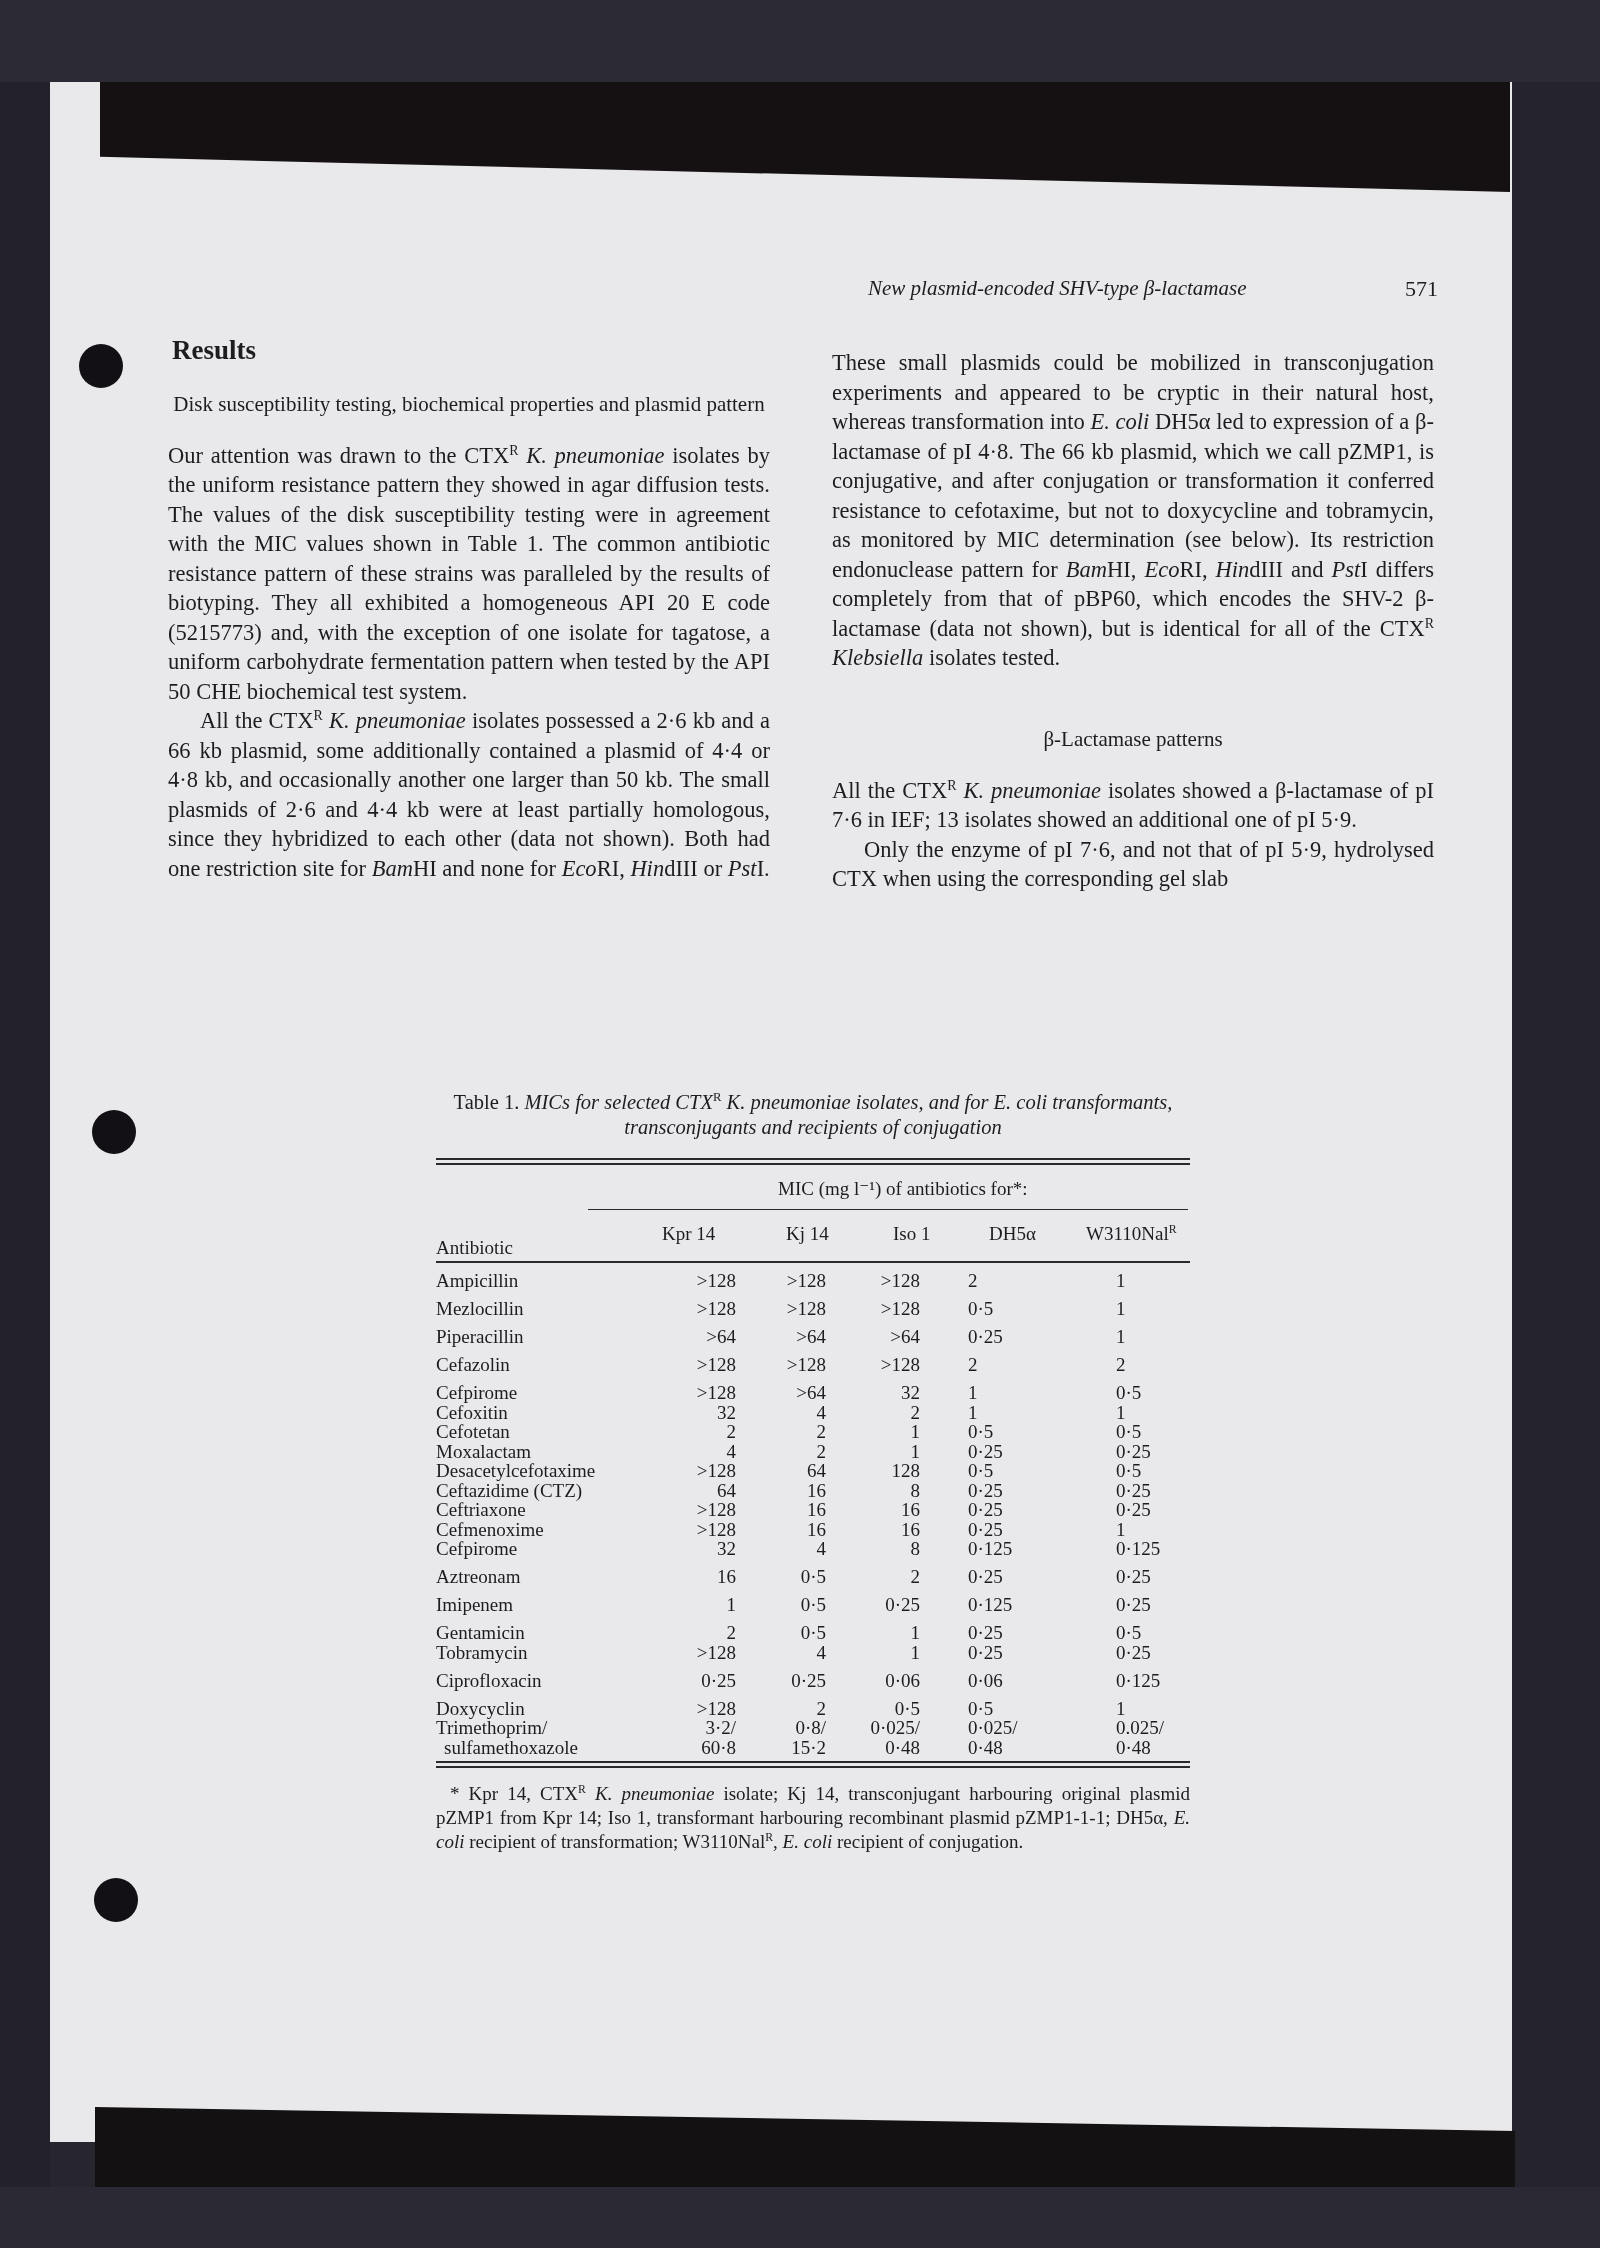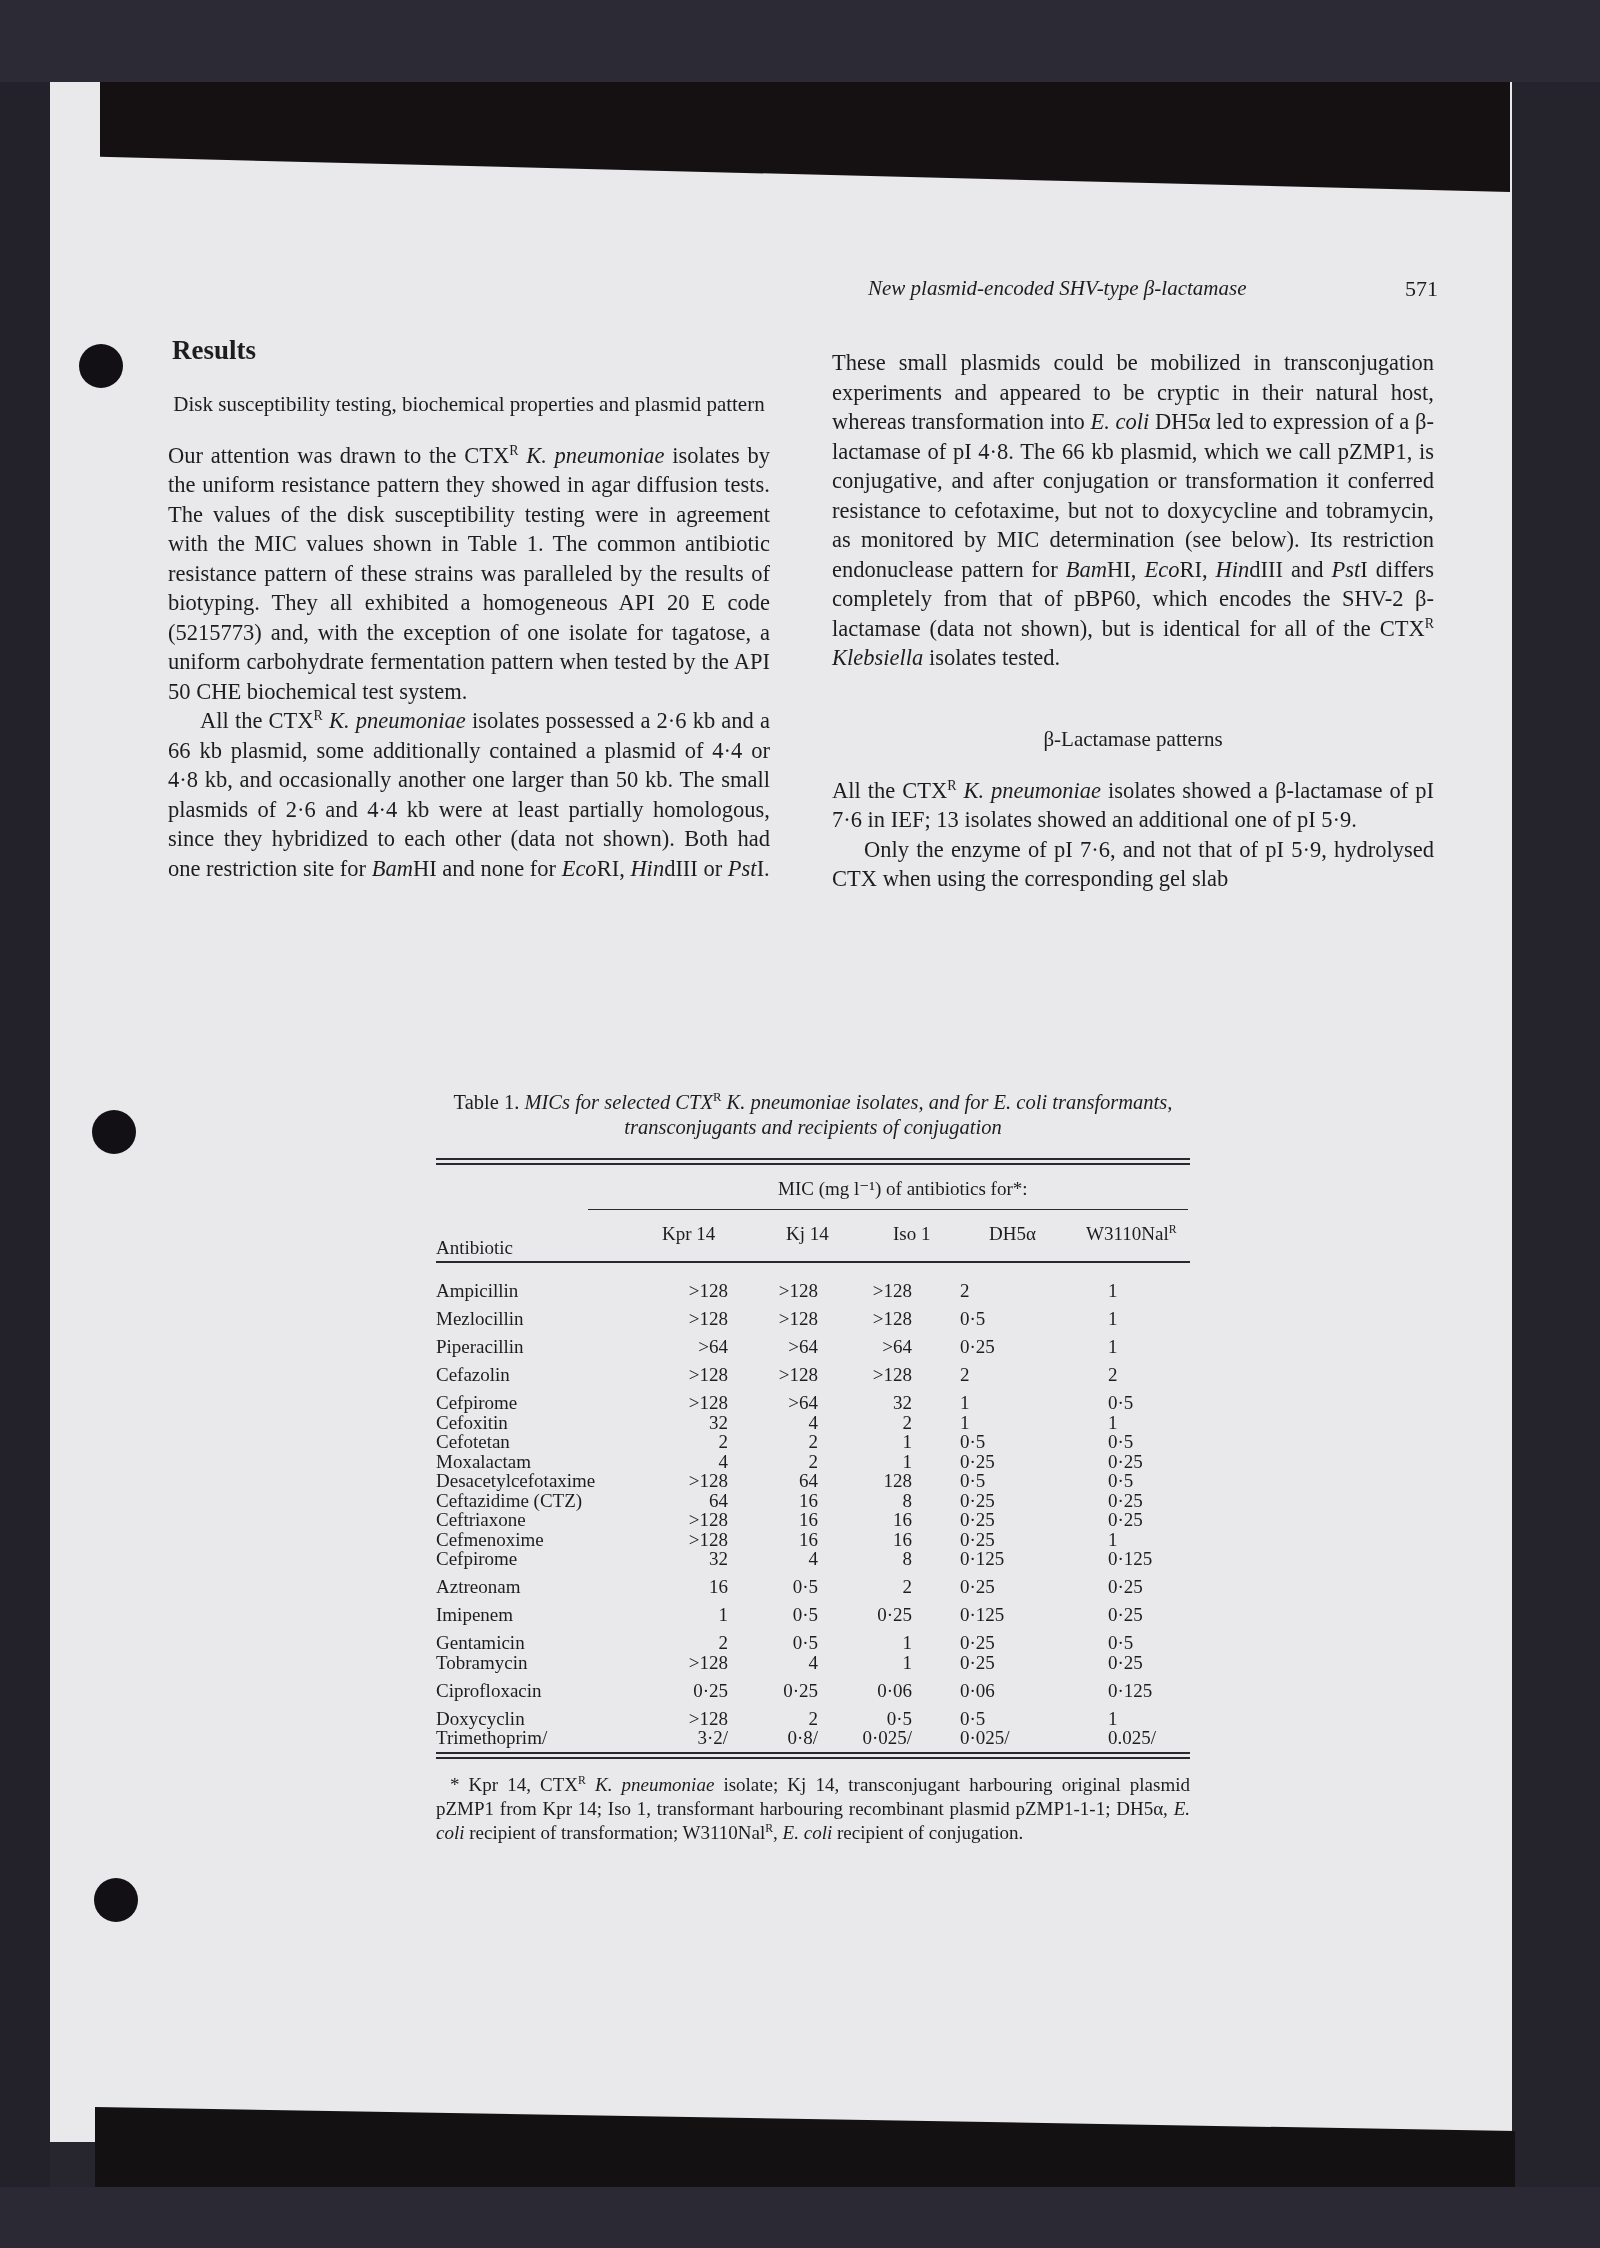--- a/index.html
+++ b/index.html
@@ -68,21 +68,21 @@
   .table-block { position: absolute; left: 436px; top: 1090px; width: 754px; }
   .table-caption { text-align: center; font-size: 20.5px; line-height: 25px; margin-bottom: 18px; }
   .table-caption .ital { font-style: italic; }
   .rule-double { border-top: 2px solid #2a282c; border-bottom: 2px solid #2a282c; height: 3px; }
   .rule-single { border-top: 2px solid #2a282c; }
   .thead { position: relative; height: 96px; font-size: 19px; }
   .span-head { position: absolute; left: 342px; top: 12px; }
   .span-rule { position: absolute; left: 152px; right: 2px; top: 44px; border-top: 1.5px solid #2a282c; }
   .col-antibiotic { position: absolute; left: 0; top: 72px; }
   .col-h { position: absolute; top: 58px; }
-  table.mic { border-collapse: collapse; width: 100%; font-size: 19px; margin-top: 18px; margin-bottom: 4px; }
+  table.mic { border-collapse: collapse; width: 100%; font-size: 19px; margin-top: 8px; margin-bottom: 4px; }
   table.mic td { padding: 0; line-height: 19.5px; vertical-align: top; }
   table.mic tr.sp td { padding-top: 8.5px; }
   td.ab { width: 210px; }
   td.num { text-align: right; }
   td.c1 { width: 82px; }
   td.c2 { width: 90px; }
   td.c3 { width: 94px; }
   td.c4 { width: 100px; padding-left: 48px !important; }
   td.c5 { padding-left: 48px !important; }
   .footnote { font-size: 19px; line-height: 24px; text-align: justify; margin-top: 14px; }
@@ -294,19 +294,27 @@
           <td class="c5">1</td>
         </tr>
         <tr>
           <td class="ab">Trimethoprim/</td>
           <td class="num c1">3·2/</td>
           <td class="num c2">0·8/</td>
           <td class="num c3">0·025/</td>
           <td class="c4">0·025/</td>
           <td class="c5">0.025/</td>
         </tr>
+        <tr>
+          <td class="ab" style="padding-left: 8px;">sulfamethoxazole</td>
+          <td class="num c1">60·8</td>
+          <td class="num c2">15·2</td>
+          <td class="num c3">0·48</td>
+          <td class="c4">0·48</td>
+          <td class="c5">0·48</td>
+        </tr>
       </tbody>
   </table>
   <div class="rule-double"></div>
   <div class="footnote">
     <p><span>* Kpr 14, CTX</span><sup>R</sup><i> K. pneumoniae</i><span> isolate; Kj 14, transconjugant harbouring original plasmid pZMP1 from Kpr 14; Iso 1, transformant harbouring recombinant plasmid pZMP1-1-1; DH5α, </span><i>E. coli</i><span> recipient of transformation; W3110Nal</span><sup>R</sup><span>, </span><i>E. coli</i><span> recipient of conjugation.</span></p>
   </div>
 </div>
 
 </body></html>

